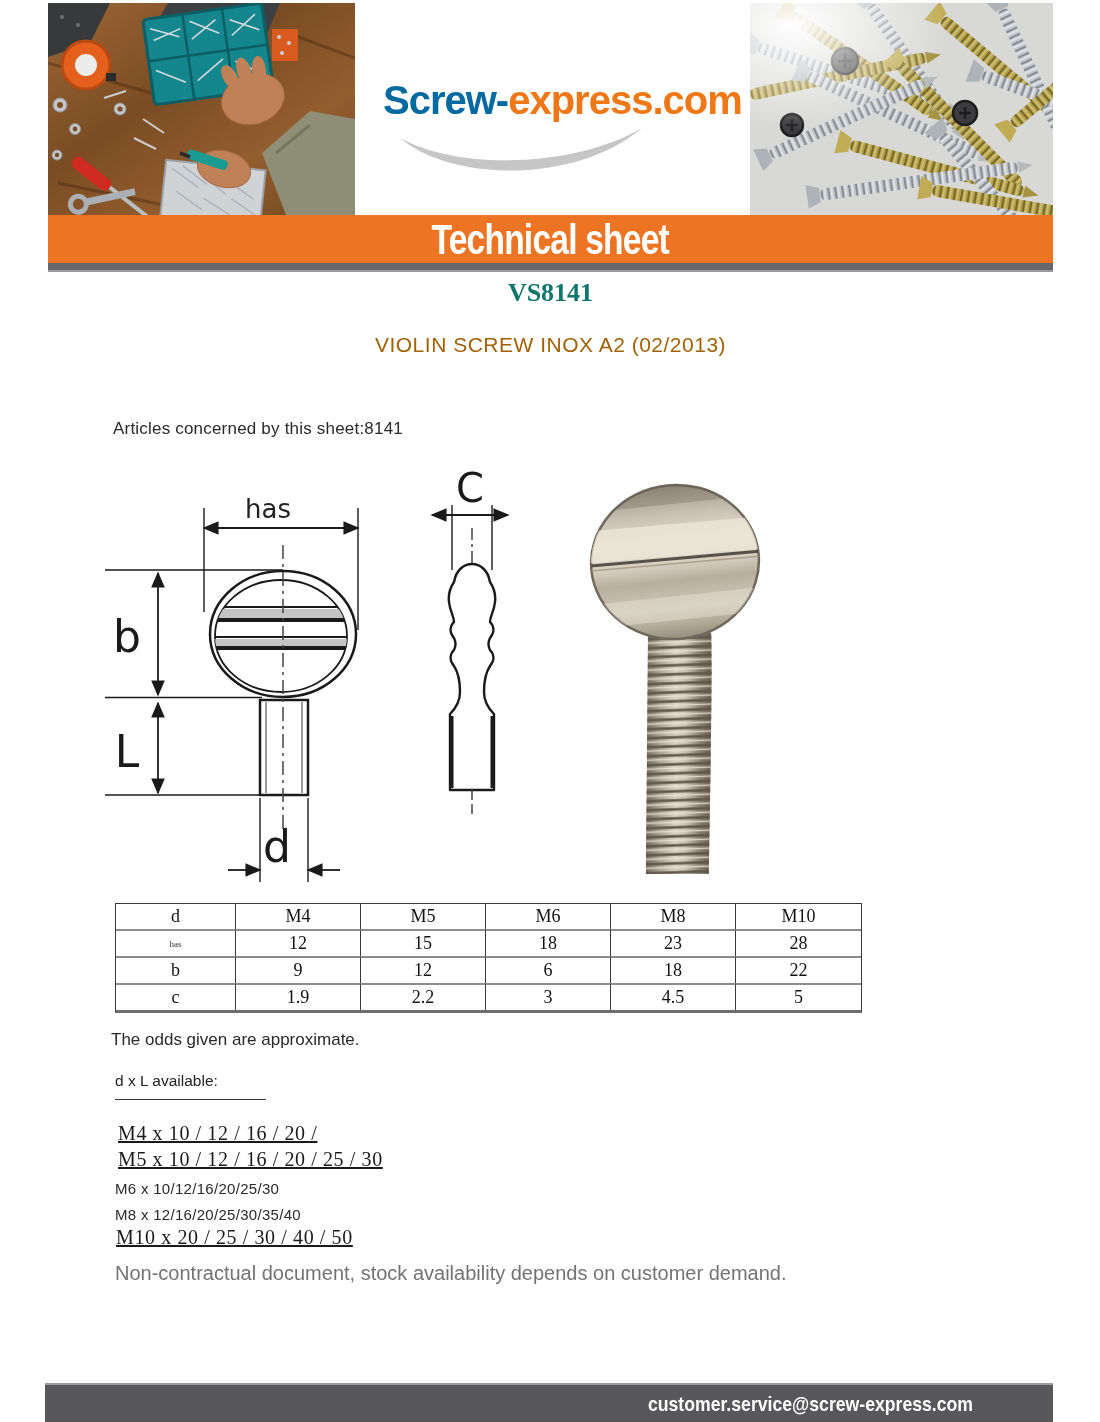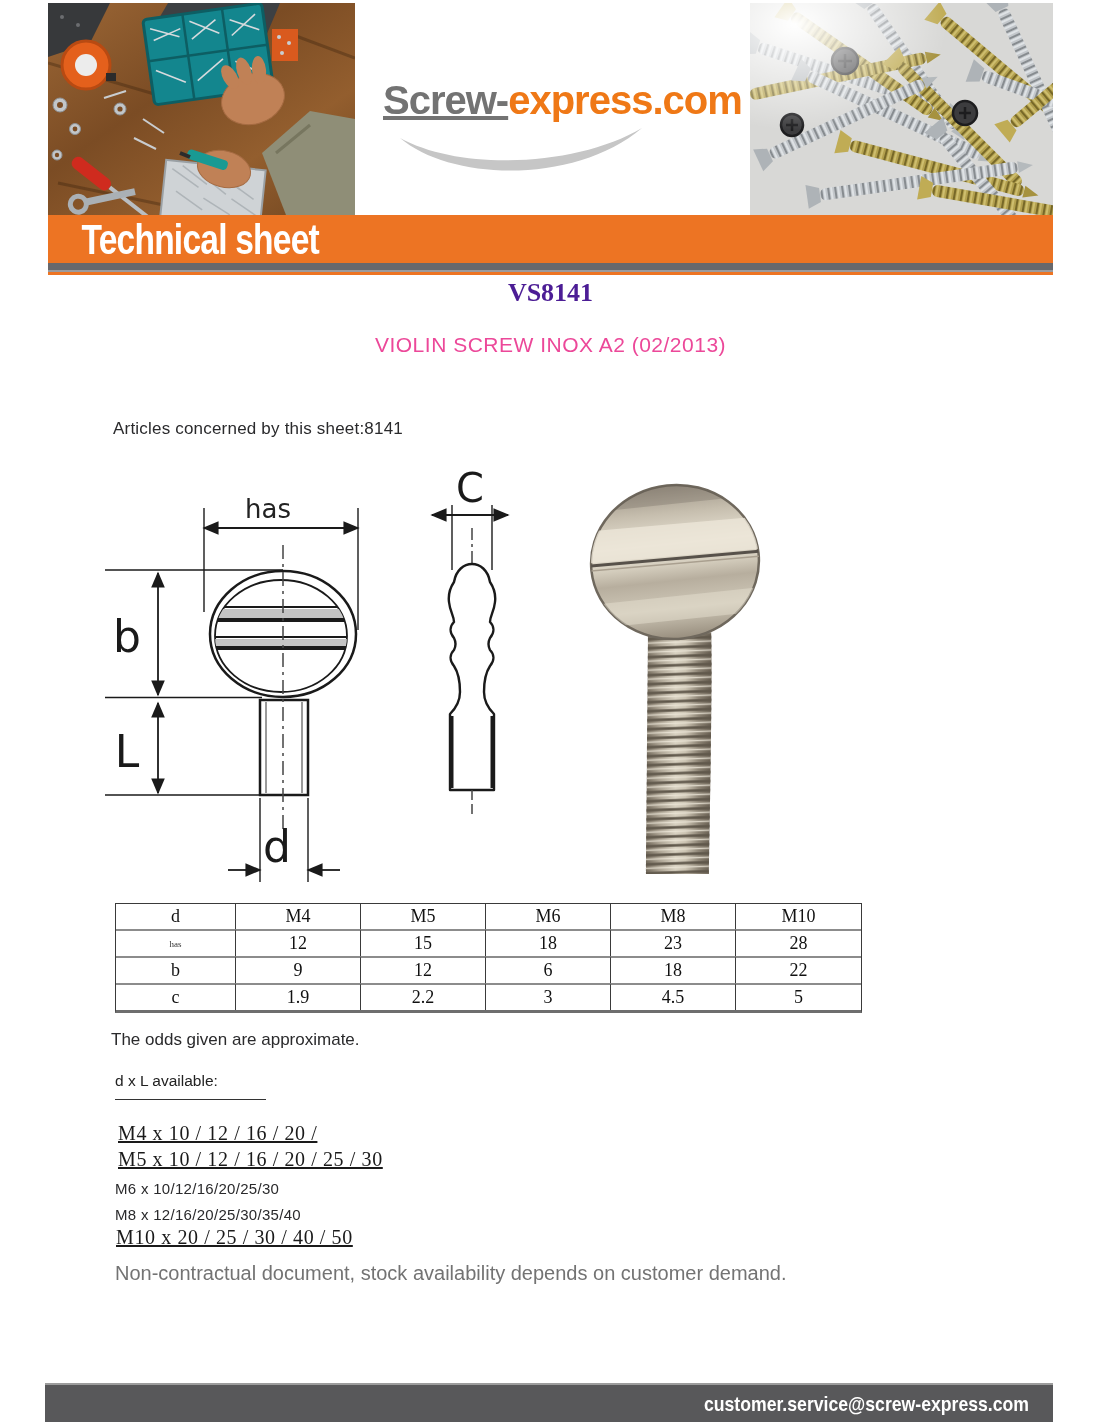--- a/index.html
+++ b/index.html
@@ -2,32 +2,32 @@
 <html><head>
 <meta charset="utf-8">
 <style>
   html,body{margin:0;padding:0;background:#ffffff;}
   #page{position:relative;width:1100px;height:1422px;background:#fff;overflow:hidden;
         font-family:"Liberation Sans",sans-serif;color:#1d1d1f;}
   .abs{position:absolute;}
 
   
   #logo{left:383px;top:78px;width:350px;height:52px;font-size:40px;font-weight:bold;letter-spacing:-1px;white-space:nowrap;}
-  #logo .p1{color:#737373;text-decoration:underline;}
+  #logo .p1{color:#0369a1;}
   #logo .p2{color:#ef7816;}
   #swoosh{left:390px;top:122px;}
-  #banner{left:48px;top:215px;width:1005px;height:60px;background:#ed7423;text-align:left;}
+  #banner{left:48px;top:215px;width:1005px;height:48px;background:#ed7423;text-align:center;}
   #banner .cond{display:inline-block;transform:scaleX(0.78);transform-origin:center;
         font-size:43px;font-weight:bold;color:#fff;line-height:48px;letter-spacing:-1px;}
   #banner-underline{left:48px;top:263px;width:1005px;height:7px;background:#68686c;border-bottom:2px solid #9b9b9e;}
 
   
   #doc-code{left:48px;top:278px;width:1005px;text-align:center;
-        font-family:"Liberation Serif",serif;font-weight:bold;font-size:26px;color:#4c1d95;}
-  .ptitle{left:48px;width:1005px;text-align:center;font-size:21px;letter-spacing:.5px;color:#ec4899;}
+        font-family:"Liberation Serif",serif;font-weight:bold;font-size:26px;color:#0f766e;}
+  .ptitle{left:48px;width:1005px;text-align:center;font-size:21px;letter-spacing:.5px;color:#a16207;}
   #articles{left:113px;top:419px;font-size:17px;letter-spacing:.2px;color:#2a2a2c;}
 
   
   #tbl{left:115px;top:903px;width:745px;border:1.5px solid #3a3a3a;border-bottom:3px solid #6e6e6e;
        display:grid;grid-template-columns:120px 125px 125px 125px 125px 125px;
        font-family:"Liberation Serif",serif;font-size:18px;color:#111;}
   #tbl .tc{height:25px;line-height:24px;text-align:center;border-right:1px solid #3a3a3a;border-top:2px solid #8c8c8c;}
   #tbl .tc:nth-child(-n+6){border-top:none;}
   #tbl .tc:nth-child(6n){border-right:none;}
   #tbl .tiny{font-size:9px;line-height:26px;color:#333;}
@@ -38,21 +38,21 @@
   #avail span{border-bottom:1.5px solid #333;padding-right:48px;padding-bottom:10px;}
   .size-serif{font-family:"Liberation Serif",serif;font-size:20px;letter-spacing:.6px;color:#1a1a1a;text-decoration:underline;}
   .size-sans{font-size:15px;letter-spacing:.3px;color:#2a2a2c;}
   #sz0{left:118px;top:1122px;} #sz1{left:118px;top:1148px;}
   #sz2{left:115px;top:1180px;} #sz3{left:115px;top:1206px;}
   #sz4{left:116px;top:1226px;}
   #disclaimer{left:115px;top:1262px;font-size:20px;color:#737373;}
 
   
   #footer{left:45px;top:1383px;width:1008px;height:39px;background:#58585a;border-top:2px solid #9c9c9c;
-          text-align:right;box-sizing:border-box;padding-right:24px;}
+          text-align:right;box-sizing:border-box;padding-right:80px;}
   #footer .cond{display:inline-block;transform:scaleX(0.84);transform-origin:right center;
           font-size:21px;font-weight:bold;color:#fff;line-height:37px;}
 
   svg text{font-family:"DejaVu Sans",sans-serif;}
 </style>
 </head>
 <body>
 
 <div id="page">
 

